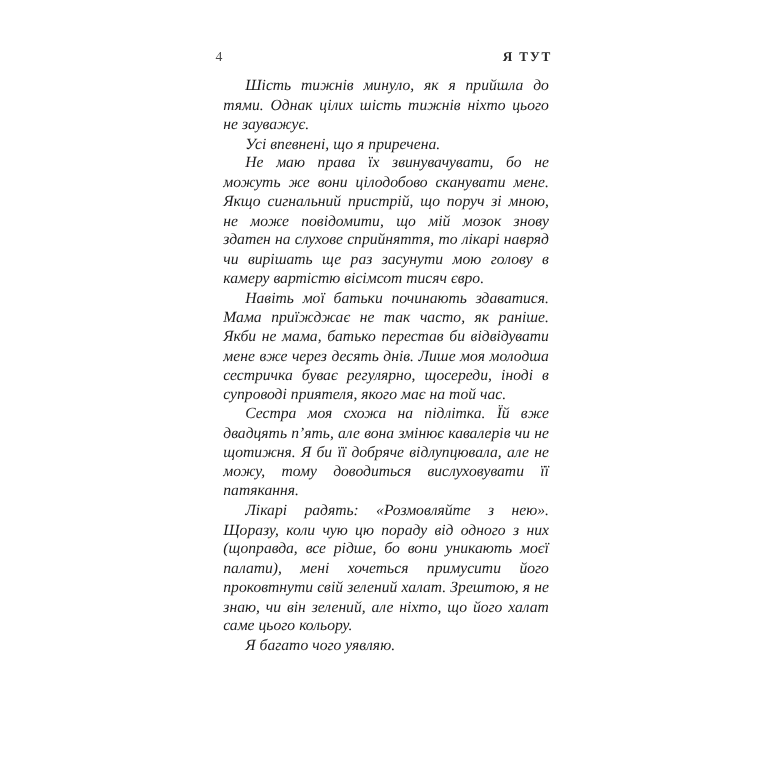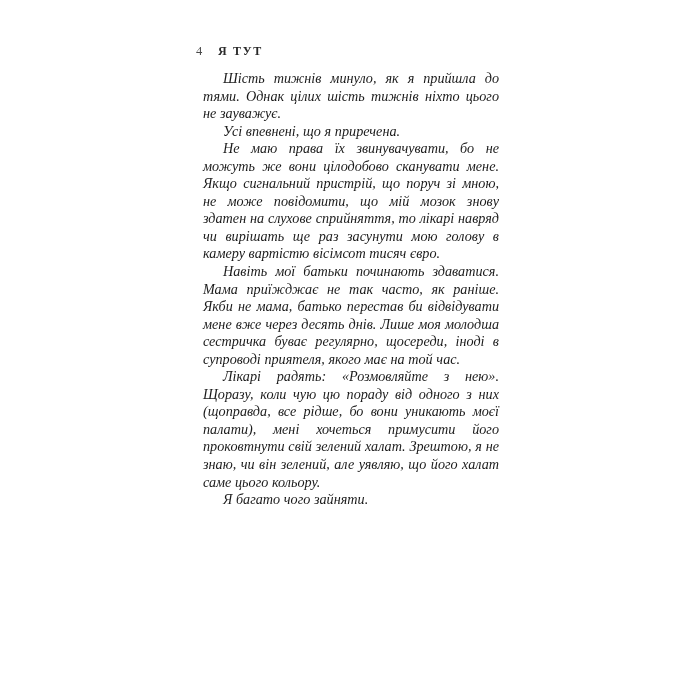--- a/index.html
+++ b/index.html
@@ -37,21 +37,21 @@
     line-height: 18px;
     color: #4a4a4a;
     font-family: "Liberation Serif", "DejaVu Serif", serif;
   }
 
   .head-title {
     position: absolute;
     left: 0;
     right: 0;
     top: 0;
-    text-align: left;
+    text-align: right;
     font-size: 12px;
     line-height: 18px;
     letter-spacing: 1.7px;
     font-weight: 700;
     color: #2a2a2a;
     padding-left: 22px;
     white-space: nowrap;
   }
 
   
@@ -87,17 +87,18 @@
   <div class="running-head">
     <span class="folio">4</span>
     <span class="head-title">Я ТУТ</span>
   </div>
 
   <div class="text-block">
     <p class="para">Шість тижнів минуло, як я прийшла до тями. Однак цілих шість тижнів ніхто цього не за­уважує.</p>
     <p class="para">Усі впевнені, що я приречена.</p>
     <p class="para">Не маю права їх звинувачувати, бо не можуть же вони цілодобово сканувати мене. Якщо сиг­нальний пристрій, що поруч зі мною, не може по­відомити, що мій мозок знову здатен на слухове сприйняття, то лікарі навряд чи вирішать ще раз засунути мою голову в камеру вартістю вісімсот тисяч євро.</p>
     <p class="para">Навіть мої батьки починають здаватися. Мама приїжджає не так часто, як раніше. Якби не мама, батько перестав би відвідувати мене вже через десять днів. Лише моя молодша сестричка буває регулярно, щосереди, іноді в супроводі приятеля, якого має на той час.</p>
-    <p class="para">Лікарі радять: «Розмовляйте з нею». Щоразу, коли чую цю пораду від одного з них (щоправда, все рідше, бо вони уникають моєї палати), мені хочеться примусити його проковтнути свій зеле­ний халат. Зрештою, я не знаю, чи він зелений, але уявляю, що його халат саме цього кольору.</p>
-    <p class="para">Я багато чого зайняти.</p>
+    <p class="para">Сестра моя схожа на підлітка. Їй вже двадцять п’ять, але вона змінює кавалерів чи не щотижня. Я би її добряче відлупцювала, але не можу, тому доводиться вислуховувати її патякання.</p>
+    <p class="para">Лікарі радять: «Розмовляйте з нею». Щоразу, коли чую цю пораду від одного з них (щоправда, все рідше, бо вони уникають моєї палати), мені хочеться примусити його проковтнути свій зеле­ний халат. Зрештою, я не знаю, чи він зелений, але ніхто, що його халат саме цього кольору.</p>
+    <p class="para">Я багато чого уявляю.</p>
   </div>
 
 </div>
 
 </body></html>

